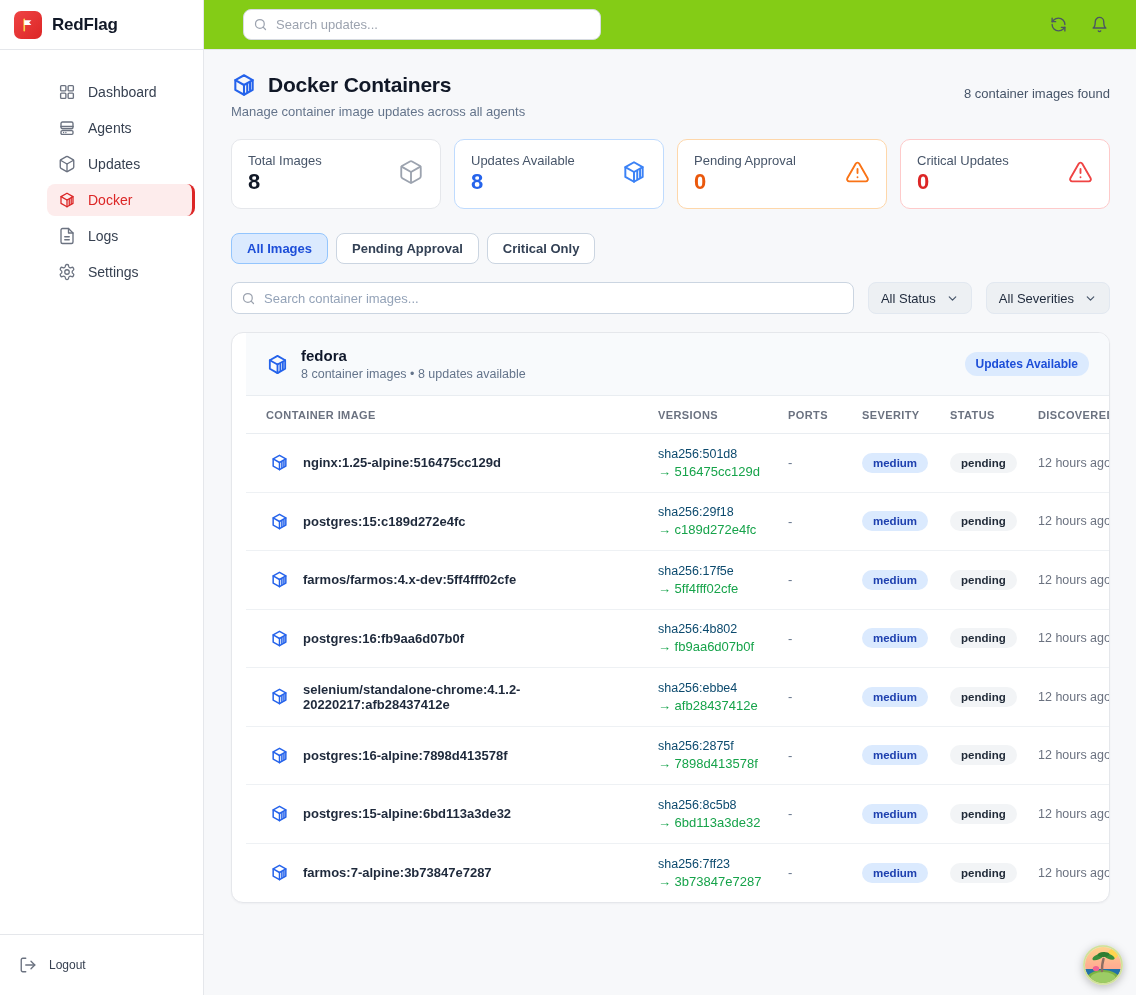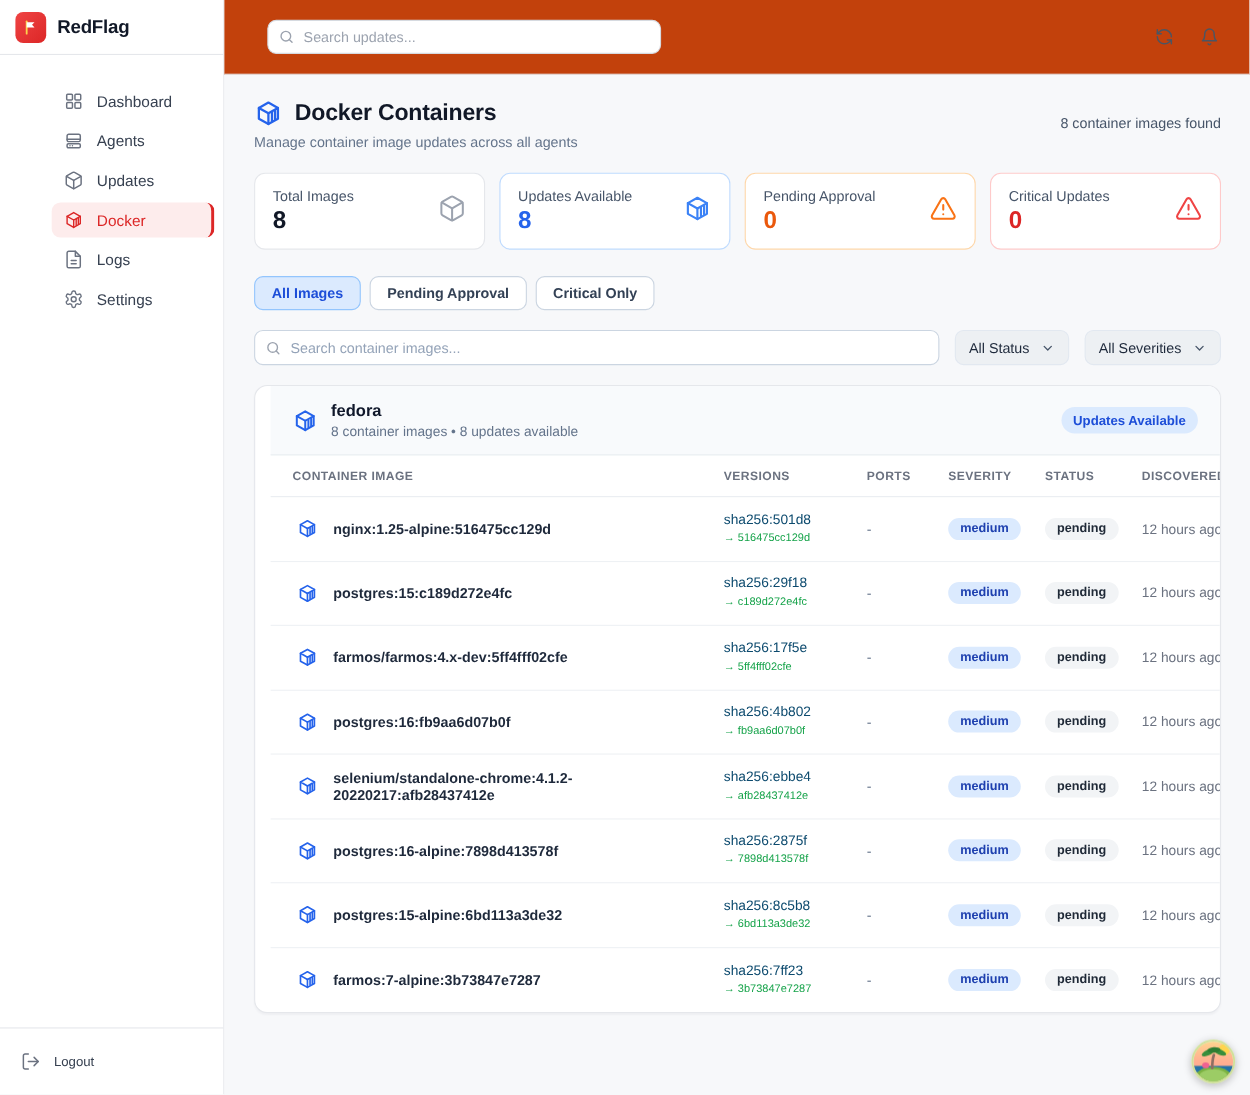--- a/index.html
+++ b/index.html
@@ -39,21 +39,21 @@
   .sidebar-footer { border-top:1px solid #e5e7eb; padding:14px 8px; }
   .logout-item {
     display:flex; align-items:center; gap:12px; padding:7px 11px;
     font-size:12px; color:#374151; border-radius:8px; cursor:pointer;
   }
   .logout-item svg { color:#6b7280; }
 
   
   .main { flex:1; display:flex; flex-direction:column; min-width:0; }
   .topbar {
-    height:68px; background:#c2410c; border-bottom:1px solid #e5e7eb;
+    height:50px; background:#84cc16; border-bottom:1px solid #e5e7eb;
     display:flex; align-items:center; padding:0 26px 0 39px; gap:18px;
   }
   .topbar-search { position:relative; width:358px; }
   .topbar-search input {
     width:100%; height:31px; border:1px solid #d6dae0; border-radius:8px;
     padding:0 10px 0 32px; font-size:13px; color:#111827; outline:none;
     font-family:inherit; background:#fff;
   }
   .topbar-search input::placeholder { color:#9ca3af; }
   .search-glyph { position:absolute; left:10px; top:8px; color:#9ca3af; }
@@ -126,21 +126,21 @@
   }
   .tgrid { display:grid; grid-template-columns:392px 130px 74px 88px 88px minmax(0,1fr); align-items:center; padding:0 20px; }
   .thead { height:38px; border-bottom:1px solid #e9edf1; }
   .th { font-size:11px; font-weight:600; letter-spacing:0.4px; color:#6b7280; text-transform:uppercase; }
   .th:last-child { text-align:right; }
   .trow { height:58.5px; border-bottom:1px solid #eef1f4; cursor:pointer; }
   .trow:last-child { border-bottom:none; }
   .cell-image { display:flex; align-items:center; gap:14px; padding-left:4px; }
   .image-name { font-size:13px; font-weight:600; color:#1e293b; }
   .ver-current { font-size:12.5px; color:#0c4a6e; line-height:17px; }
-  .ver-new { font-size:10px; color:#16a34a; line-height:17px; }
+  .ver-new { font-size:13px; color:#16a34a; line-height:17px; }
   .cell-ports { font-size:13px; color:#64748b; }
   .sev-badge {
     display:inline-block; background:#dbeafe; color:#1e40af; font-size:11.5px;
     font-weight:600; border-radius:999px; padding:4px 11px;
   }
   .status-badge {
     display:inline-block; background:#f2f4f6; color:#1f2937; font-size:11.5px;
     font-weight:600; border-radius:999px; padding:4px 11px;
   }
   .cell-discovered { font-size:12.5px; color:#6b7280; text-align:right; white-space:nowrap; }

